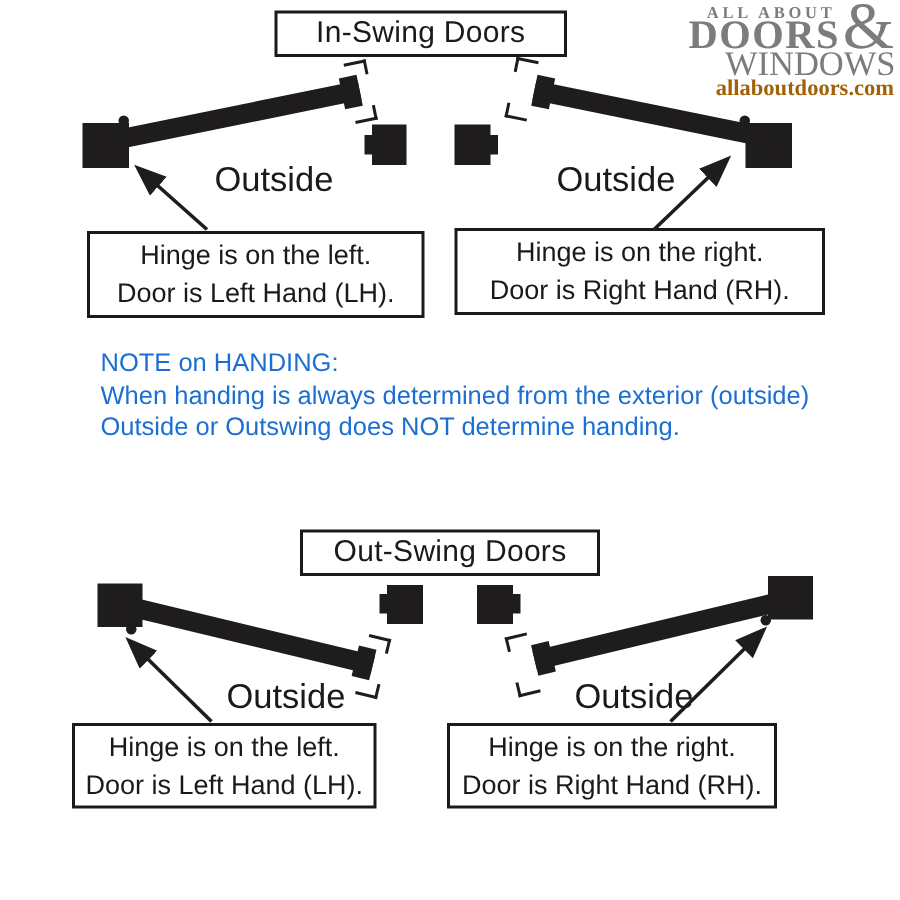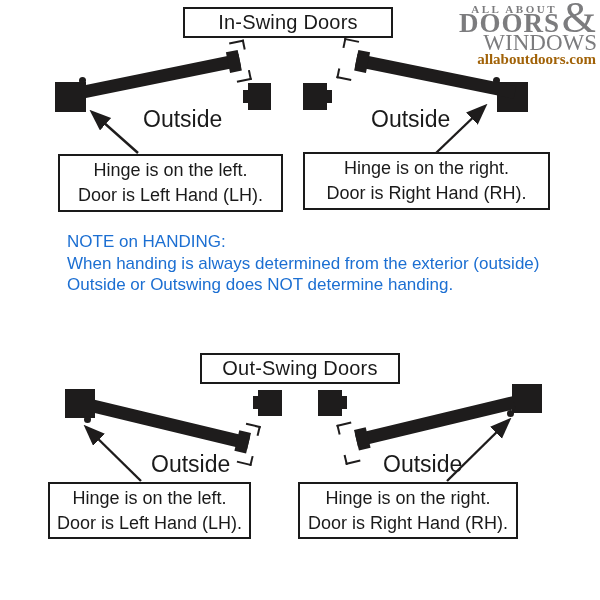--- a/index.html
+++ b/index.html
@@ -46,21 +46,21 @@
 <div id="canvas">
 
   <div class="logo">
     <div class="logo-allabout">ALL ABOUT</div>
     <div class="logo-amp">&amp;</div>
     <div class="logo-doors">DOORS</div>
     <div class="logo-windows">WINDOWS</div>
     <div class="logo-site">allaboutdoors.com</div>
   </div>
 
-  <div class="frame title-box" style="left:183px;top:7px;width:210px;height:31px;">In-Swing Doors</div>
+  <div class="frame title-box" style="left:183px;top:7px;width:195px;height:31px;">In-Swing Doors</div>
 
   <div class="post" style="left:55px;top:82px;width:31px;height:30px;"></div>
   <div class="knuckle" style="left:79px;top:77px;"></div>
   <div class="door" style="left:81px;top:86px;transform-origin:0 50%;transform:rotate(-11.5deg);">
     <div class="endcap" style="left:150px;"></div>
     <div class="hook t-r" style="left:155px;"></div>
     <div class="hook b-r" style="left:155px;"></div>
   </div>
 
   <div class="post" style="left:248px;top:83px;width:23px;height:27px;"></div>

